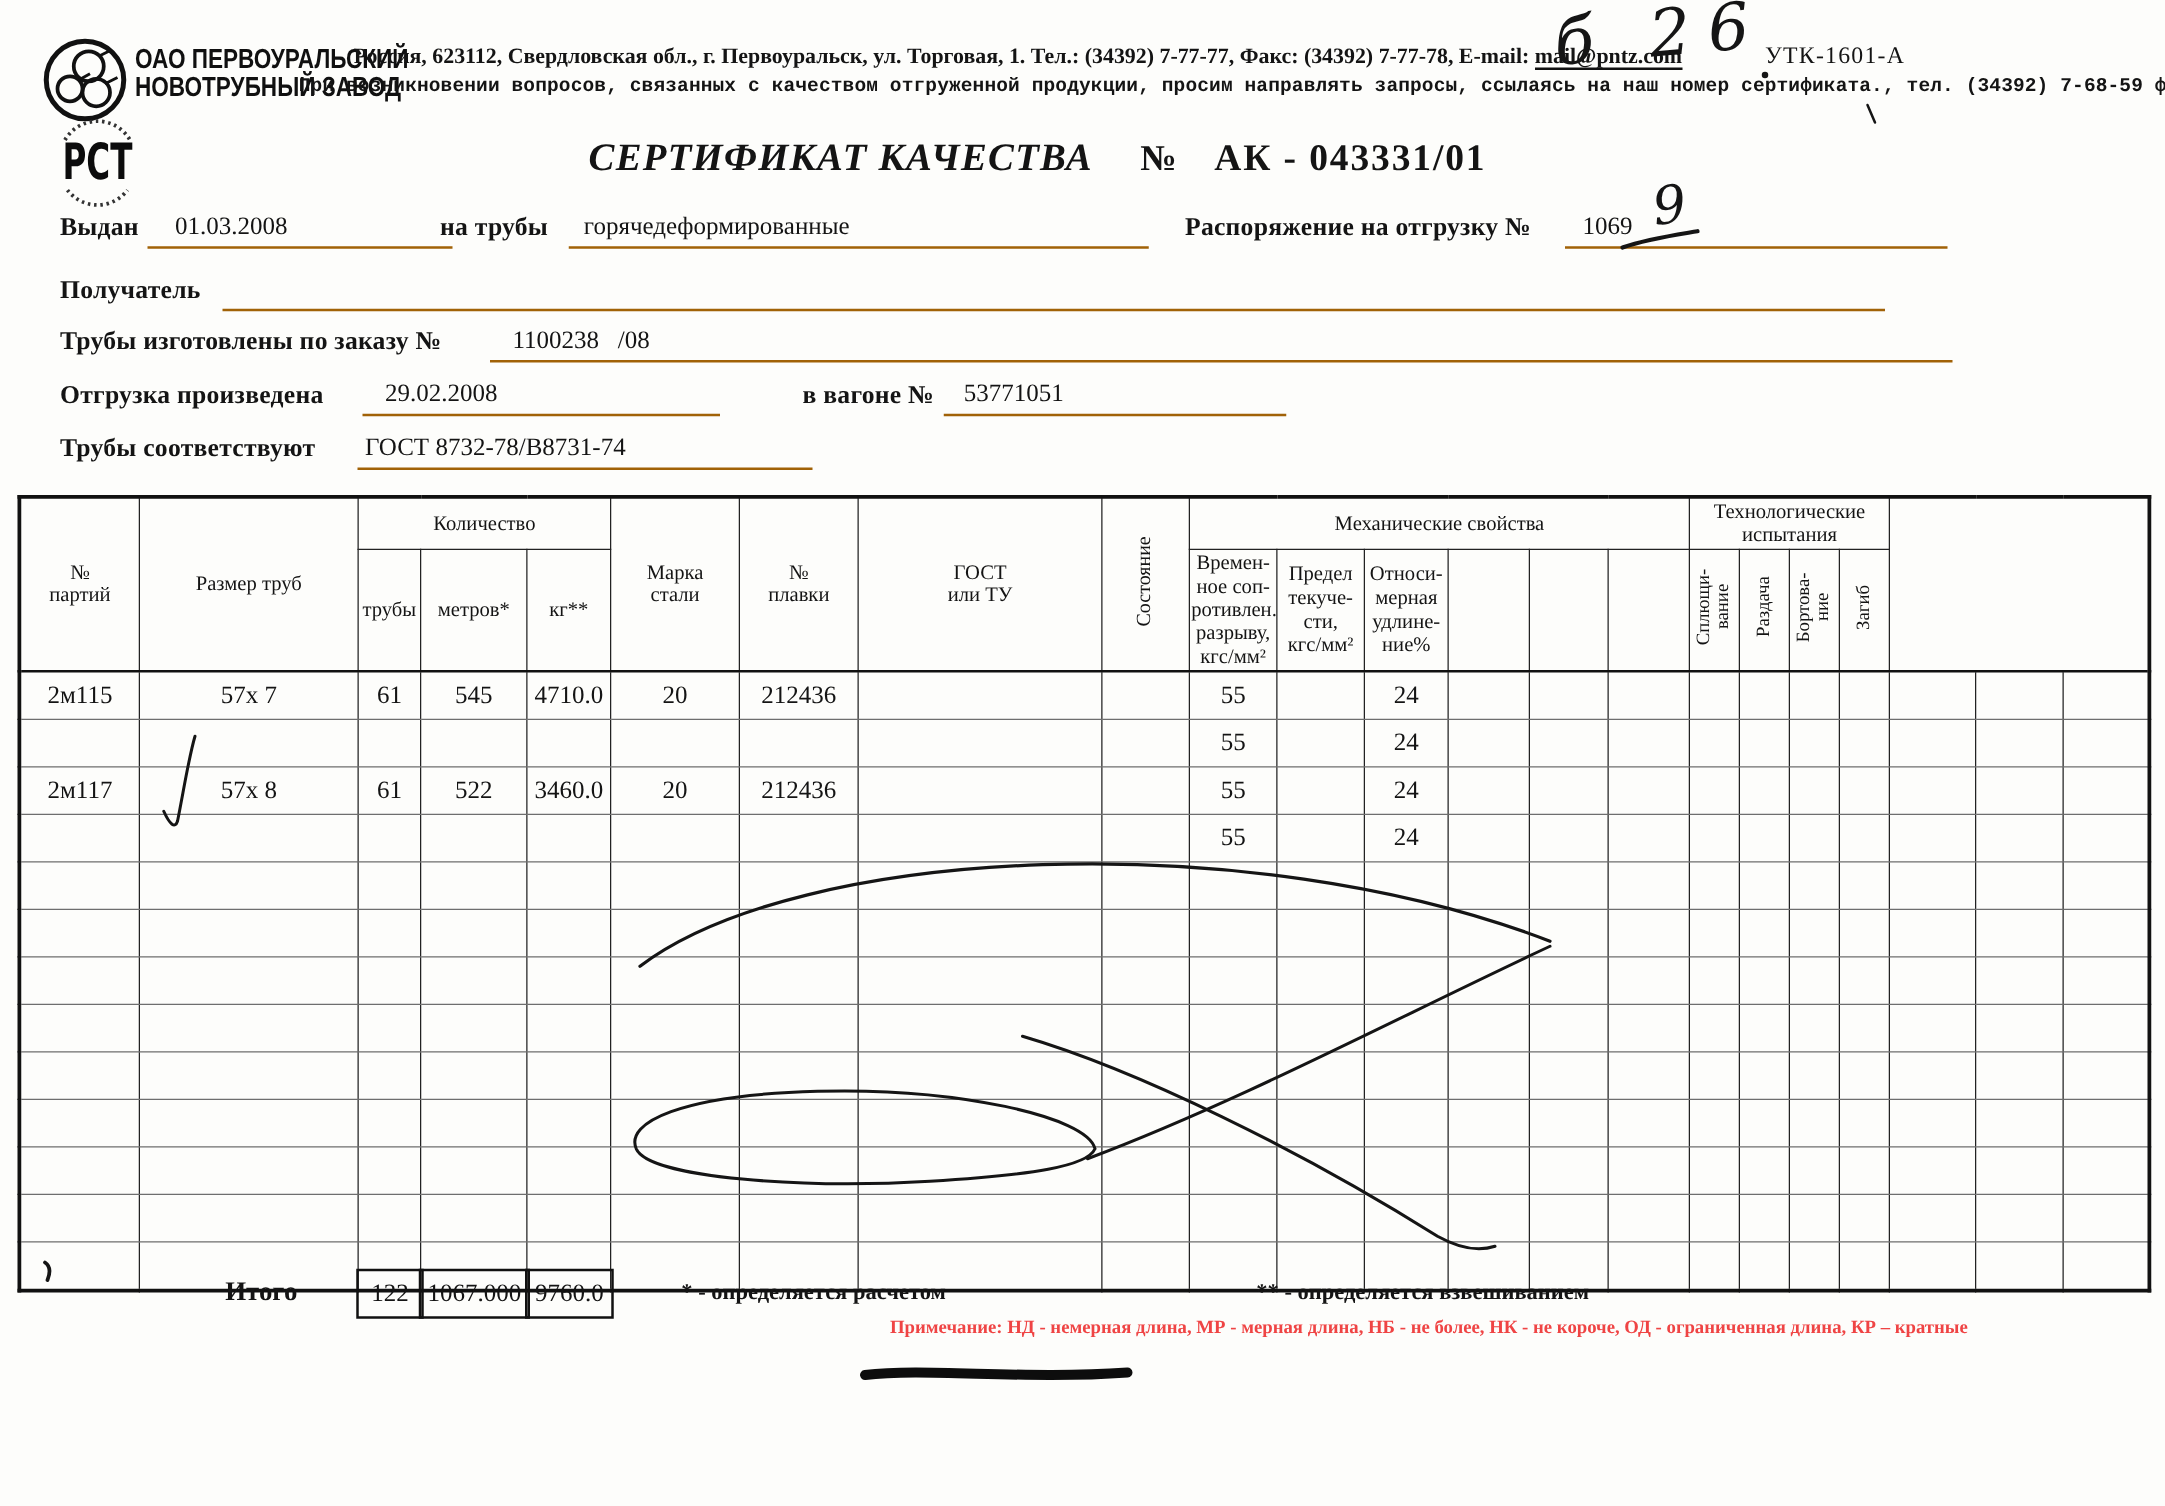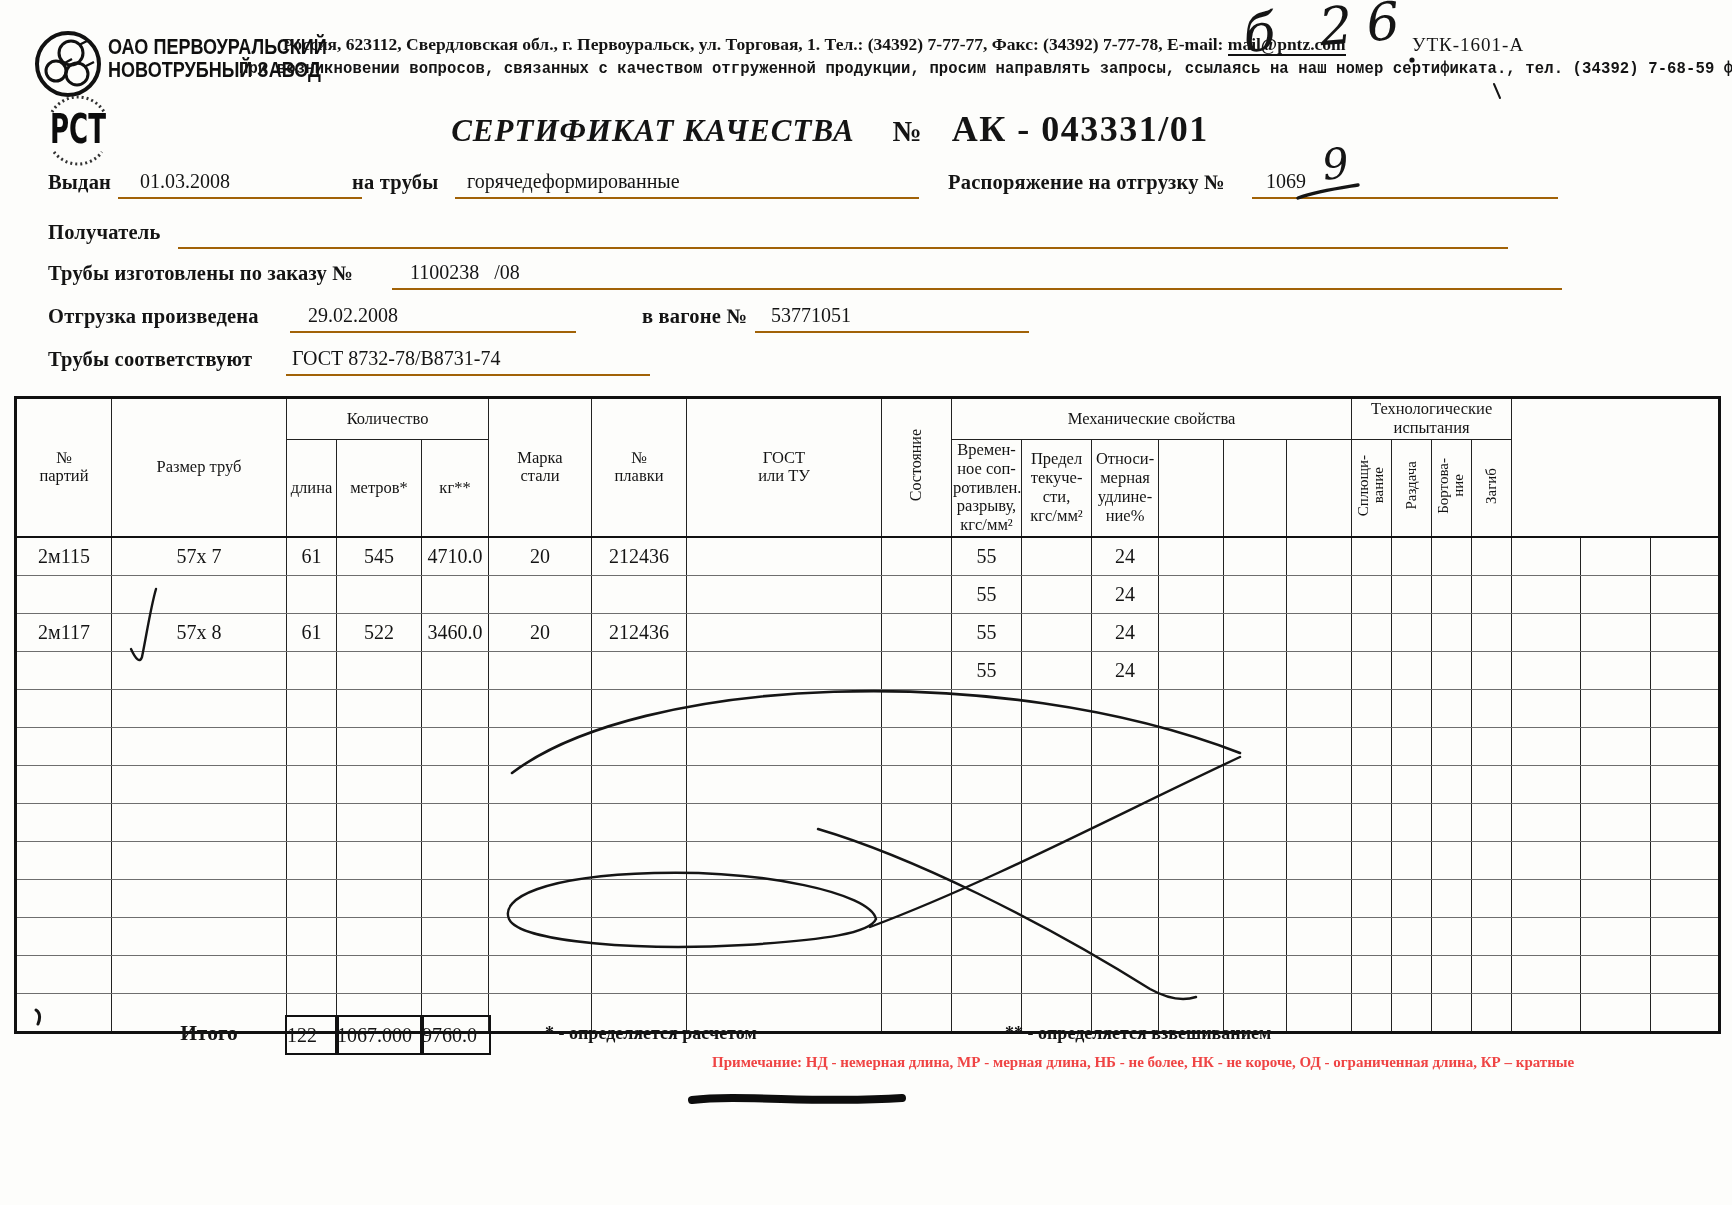--- a/index.html
+++ b/index.html
@@ -12,21 +12,21 @@
        font-size:22px;line-height:1.04;transform:scaleX(.82);transform-origin:left top;white-space:nowrap;color:#101010;}
   .addr1{left:283px;top:34px;font-weight:bold;font-size:17.5px;white-space:nowrap;}
   .addr1 .email{border-bottom:2px solid #111;}
   .addr2{left:239px;top:60px;font-weight:bold;font-size:15.6px;letter-spacing:.1px;white-space:nowrap;font-family:Liberation Mono, monospace;}
   .form-code{left:1412px;top:34px;font-size:19px;letter-spacing:1px;}
   .rst-logo{left:42px;top:90px;width:72px;height:80px;}
   
   .title{left:60px;top:108px;width:1540px;text-align:center;white-space:nowrap;}
   .title .t1{font-style:italic;font-weight:bold;font-size:31px;letter-spacing:1px;}
   .title .t2{font-weight:bold;font-size:29px;margin-left:34px;}
-  .title .t3{font-weight:bold;font-size:36px;margin-left:26px;letter-spacing:1.5px;}
+  .title .t3{font-weight:bold;font-size:30px;margin-left:26px;letter-spacing:1.5px;}
   
   .flabel{font-weight:bold;font-size:20.5px;letter-spacing:.2px;white-space:nowrap;}
   .fline{border-bottom:2px solid #a16207;height:27px;font-size:20px;white-space:nowrap;}
   
   table.grid{position:absolute;left:14px;top:396px;width:1704px;border-collapse:collapse;
        table-layout:fixed;border:3px solid #111;}
   table.grid th{font-weight:normal;font-size:16.5px;line-height:1.14;white-space:pre-line;
        border:1.6px solid #222;vertical-align:middle;padding:1px;}
   table.grid thead tr.gr{height:42px;}
   table.grid thead tr.sub{height:92px;}
@@ -34,21 +34,21 @@
   table.grid td{height:37px;border-left:1.6px solid #222;border-right:1.6px solid #222;
        border-top:1px solid #6e6e6e;border-bottom:1px solid #6e6e6e;
        text-align:center;font-size:20px;padding:0 2px;overflow:hidden;}
   th.mech{font-size:15.2px;line-height:1.12;}
   .vt{writing-mode:vertical-rl;transform:rotate(180deg);margin:0 auto;line-height:1.02;
       font-size:15px;white-space:pre-line;display:inline-block;}
   th.state .vt{font-size:16px;}
   
   .total-row{left:14px;top:1015px;width:1704px;height:40px;}
   .total-label{left:120px;top:6px;width:150px;text-align:center;font-weight:bold;font-size:21.5px;}
-  .tcell{top:0;height:36px;border:2.2px solid #111;text-align:left;font-size:20px;line-height:36px;}
+  .tcell{top:0;height:36px;border:2.2px solid #111;text-align:center;font-size:20px;line-height:36px;}
   .fn{top:8px;font-weight:bold;font-size:18px;white-space:nowrap;}
   .note{left:712px;top:1054px;font-weight:bold;font-size:15px;color:#ef4444;white-space:nowrap;}
   .overlay{left:0;top:0;width:1732px;height:1205px;pointer-events:none;}
   .hw{font-family:"DejaVu Serif",serif;font-style:italic;fill:#151515;}
 </style>
 </head>
 <body>
 
 <div class="page">
 
@@ -144,21 +144,21 @@
 плавки</th>
         <th rowspan="2">ГОСТ
 или ТУ</th>
         <th rowspan="2" class="state"><span class="vt">Состояние</span></th>
         <th colspan="6">Механические свойства</th>
         <th colspan="4">Технологические
 испытания</th>
         <th colspan="3" rowspan="2"></th>
       </tr>
       <tr class="sub">
-        <th>длина</th>
+        <th>трубы</th>
         <th>метров*</th>
         <th>кг**</th>
         <th class="mech">Времен-
 ное соп-
 ротивлен.
 разрыву,
 кгс/мм²</th>
         <th class="mech">Предел
 текуче-
 сти,

